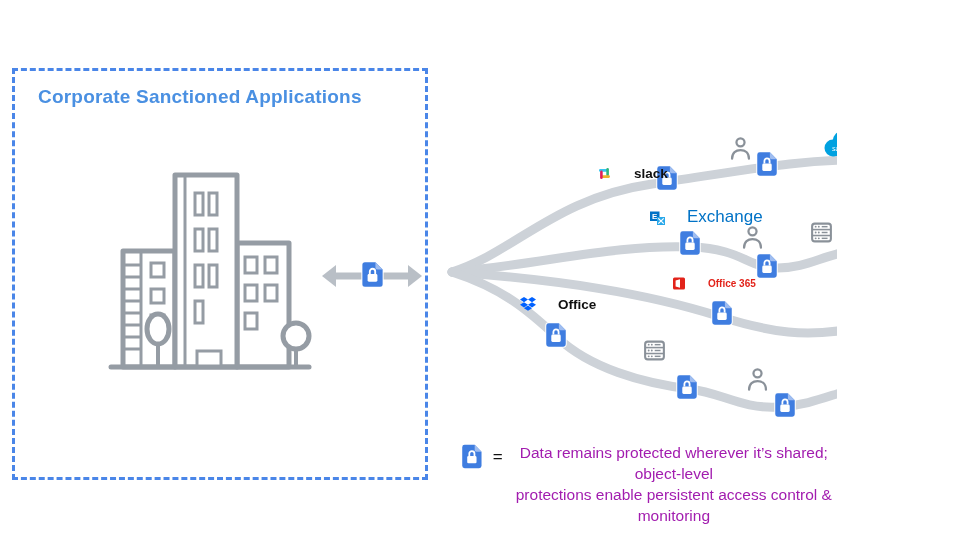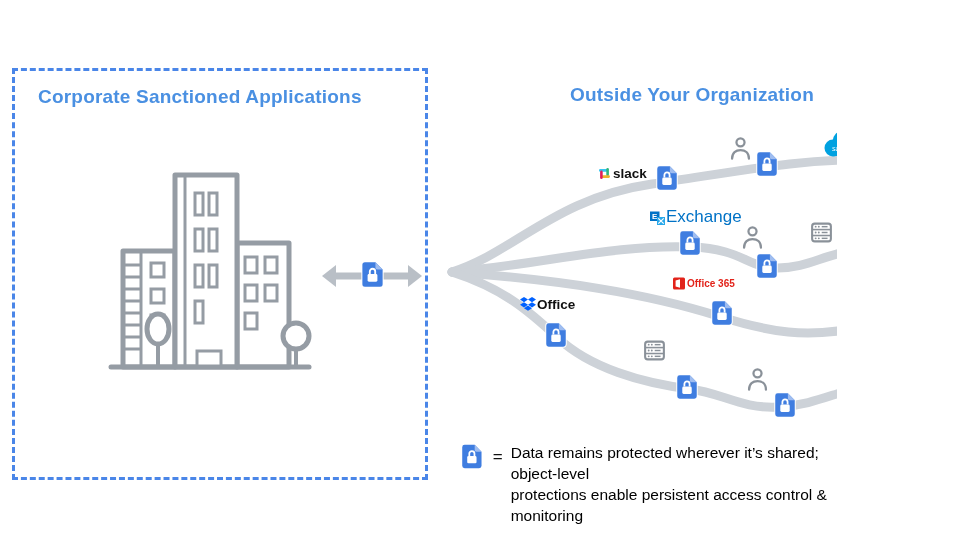--- a/index.html
+++ b/index.html
@@ -19,30 +19,30 @@
 
   .arrow-svg { position:absolute; left:322px; top:260px; width:100px; height:32px; z-index:2; }
 
   .node { position:absolute; z-index:3; }
   .doc { width:26px; height:26px; }
   .doc-arrow { width:27px; height:27px; }
   .doc-legend { width:31px; height:31px; }
   .person { width:27px; height:27px; }
   .server { width:25px; height:25px; }
 
-  .svc { position:absolute; display:flex; align-items:center; gap:1px; z-index:4; white-space:nowrap;text-align:center; }
+  .svc { position:absolute; display:flex; align-items:center; gap:22px; z-index:4; white-space:nowrap;text-align:center; }
   .svc-label-bold { font-size:13.5px; font-weight:bold; color:#111; }
   .svc-label-exchange { font-size:17px; color:#0072c6; }
   .svc-label-office { font-size:10px; font-weight:600; color:#e2231a; }
 
   .salesforce-cloud { position:absolute; left:820px; top:127px; width:56px; height:36px; z-index:4; }
 
   .legend { position:absolute; left:459px; top:441px; display:flex; align-items:flex-start; gap:8px; z-index:4; }
   .legend-equals { font-size:17px; color:#111; margin-top:6px; }
-  .legend-text { font-size:15.5px; color:#000000; line-height:21px; margin-top:1px; }
+  .legend-text { font-size:15.5px; color:#a21caf; line-height:21px; margin-top:1px;text-align:center; }
 </style>
 </head>
 <body>
 
 <div class="canvas">
 
   <svg width="0" height="0" style="position:absolute" aria-hidden="true">
     <defs>
       <symbol id="sym-doc" viewBox="0 0 32 32">
         <path d="M7 1.5 h12.5 L28 10 v17.5 a3 3 0 0 1 -3 3 H7 a3 3 0 0 1 -3 -3 V4.5 a3 3 0 0 1 3 -3 Z" fill="#3f7de0" stroke="#ffffff" stroke-width="2.4" paint-order="stroke"></path>
@@ -122,21 +122,20 @@
 
   <svg class="arrow-svg" viewBox="0 0 100 32">
     <line x1="12" y1="16" x2="88" y2="16" stroke="#b9bfc6" stroke-width="7"></line>
     <polygon points="14,5 14,27 0,16" fill="#b9bfc6"></polygon>
     <polygon points="86,5 86,27 100,16" fill="#b9bfc6"></polygon>
   </svg>
   <svg class="node doc-arrow" style="left:359px;top:261px">
       <use href="#sym-doc"></use>
     </svg>
 
-  <div class="panel-title right-title">Outside Your Organization</div>
 
   <div class="svc" style="left:597px;top:166px">
     <svg width="15" height="15" viewBox="0 0 15 15">
       <rect x="2" y="3.1" width="8.4" height="2.6" rx="1.3" fill="#36c5f0"></rect>
       <rect x="9.3" y="2" width="2.6" height="8.4" rx="1.3" fill="#2eb67d"></rect>
       <rect x="4.6" y="9.3" width="8.4" height="2.6" rx="1.3" fill="#ecb22e"></rect>
       <rect x="3.1" y="4.6" width="2.6" height="8.4" rx="1.3" fill="#e01e5a"></rect>
     </svg>
     <span class="svc-label-bold">slack</span>
   </div>

